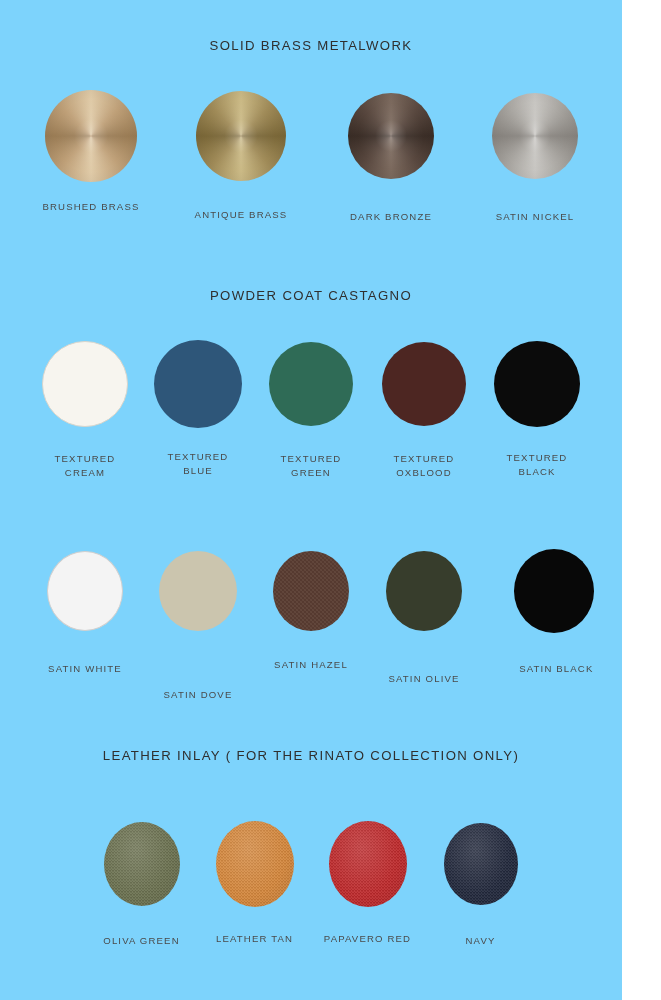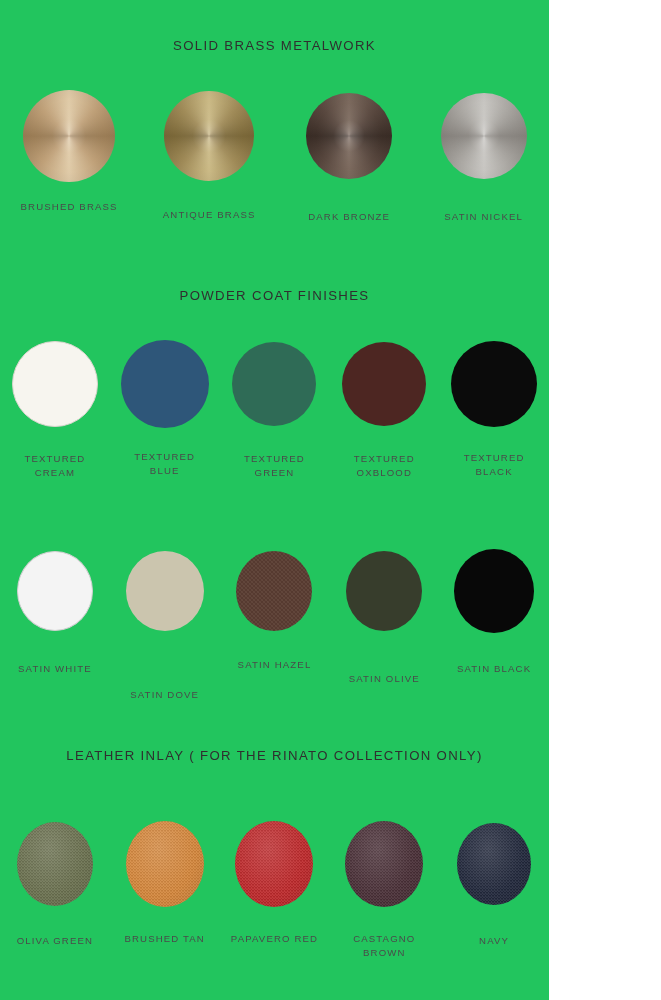--- a/index.html
+++ b/index.html
@@ -10,24 +10,24 @@
   body {
     width: 661px;
     height: 1000px;
     font-family: "Liberation Sans", sans-serif;
     color: #3f3f3f;
     overflow: hidden;
     position: relative;
   }
 
   .page {
-    width: 549px;
+    width: 622px;
     height: 1000px;
     position: relative;
-    background: #22c55e;
+    background: #7dd3fc;
   }
 
   
   .section-title {
     text-align: center;
     font-size: 13.2px;
     letter-spacing: 1.35px;
     color: #2f2f2f;
     font-weight: 400;
     white-space: nowrap;
@@ -153,21 +153,21 @@
       <div class="label" style="margin-top:26px;">DARK BRONZE</div>
     </div>
     <div class="cell" style="width:140px;">
       <div class="swatch-wrap" style="height:96px;">
         <div class="metal" id="m3" style="width: 86px; height: 86px; background: conic-gradient(rgb(200, 198, 194) 0deg, rgb(168, 165, 160) 45deg, rgb(135, 131, 126) 90deg, rgb(168, 165, 160) 135deg, rgb(200, 198, 194) 180deg, rgb(168, 165, 160) 225deg, rgb(135, 131, 126) 270deg, rgb(168, 165, 160) 315deg, rgb(200, 198, 194) 360deg);"></div>
       </div>
       <div class="label" style="margin-top:26px;">SATIN NICKEL</div>
     </div>
   </div>
 
-  <div class="section-title" id="powder-title">POWDER COAT FINISHES</div>
+  <div class="section-title" id="powder-title">POWDER COAT CASTAGNO</div>
 
   <div class="row" id="powder-row-1">
     <div class="cell" style="width:113px;">
       <div class="swatch-wrap" style="height:92px;">
         <div class="flat" id="p0" style="width: 84px; height: 84px; background-color: rgb(247, 245, 239); border: 1px solid rgb(216, 213, 204);"></div>
       </div>
       <div class="label" style="margin-top:22px;">TEXTURED
 CREAM</div>
     </div>
     <div class="cell" style="width:113px;">
@@ -218,57 +218,50 @@
         <div class="flat woven" id="s2" style="width: 76px; height: 80px; border-radius: 50%; background-color: rgb(94, 64, 52);"></div>
       </div>
       <div class="label" style="margin-top:24px;">SATIN HAZEL</div>
     </div>
     <div class="cell" style="width:113px;">
       <div class="swatch-wrap" style="height:86px;">
         <div class="flat" id="s3" style="width: 76px; height: 80px; background-color: rgb(55, 61, 44);"></div>
       </div>
       <div class="label" style="margin-top:38px;">SATIN OLIVE</div>
     </div>
-    <div class="cell" style="width:113px;">
+    <div class="cell" style="width:113px;align-items:flex-end;">
       <div class="swatch-wrap" style="height:86px;">
         <div class="flat" id="s4" style="width: 80px; height: 84px; background-color: rgb(8, 8, 8);"></div>
       </div>
       <div class="label" style="margin-top:28px;">SATIN BLACK</div>
     </div>
   </div>
 
   <div class="section-title" id="leather-title">LEATHER INLAY ( FOR THE RINATO COLLECTION ONLY)</div>
 
   <div class="row" id="leather-row">
     <div class="cell" style="width:113px;">
       <div class="swatch-wrap" style="height:92px;">
         <div class="leather" id="l0" style="width: 76px; height: 84px; background-color: rgb(107, 113, 80);"></div>
       </div>
       <div class="label" style="margin-top:24px;">OLIVA GREEN</div>
     </div>
     <div class="cell" style="width:113px;">
       <div class="swatch-wrap" style="height:92px;">
         <div class="leather" id="l1" style="width: 78px; height: 86px; background-color: rgb(212, 135, 60);"></div>
       </div>
-      <div class="label" style="margin-top:22px;">BRUSHED TAN</div>
+      <div class="label" style="margin-top:22px;">LEATHER TAN</div>
     </div>
     <div class="cell" style="width:113px;">
       <div class="swatch-wrap" style="height:92px;">
         <div class="leather" id="l2" style="width: 78px; height: 86px; background-color: rgb(190, 42, 44);"></div>
       </div>
       <div class="label" style="margin-top:22px;">PAPAVERO RED</div>
     </div>
     <div class="cell" style="width:113px;">
       <div class="swatch-wrap" style="height:92px;">
-        <div class="leather" id="l3" style="width: 78px; height: 86px; background-color: rgb(74, 48, 56);"></div>
-      </div>
-      <div class="label" style="margin-top:22px;">CASTAGNO
-BROWN</div>
-    </div>
-    <div class="cell" style="width:113px;">
-      <div class="swatch-wrap" style="height:92px;">
         <div class="leather" id="l4" style="width: 74px; height: 82px; background-color: rgb(34, 41, 60);"></div>
       </div>
       <div class="label" style="margin-top:24px;">NAVY</div>
     </div>
   </div>
 
 </div>
 
 </body></html>

